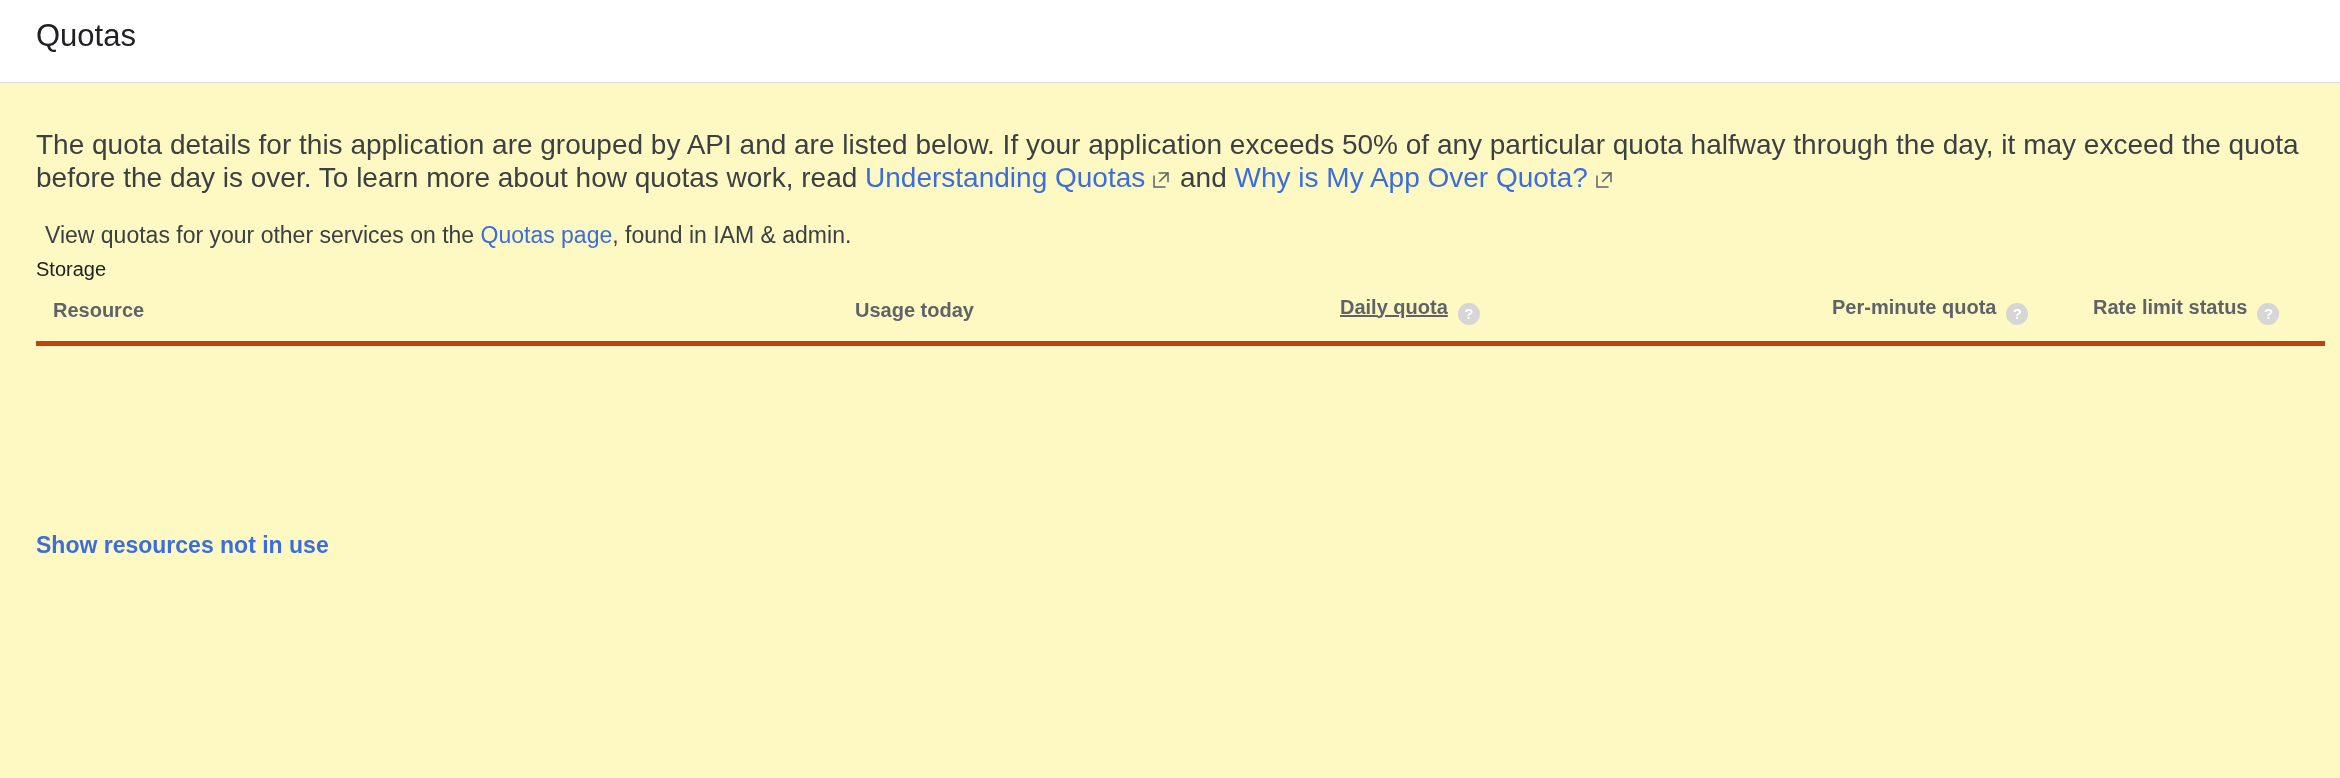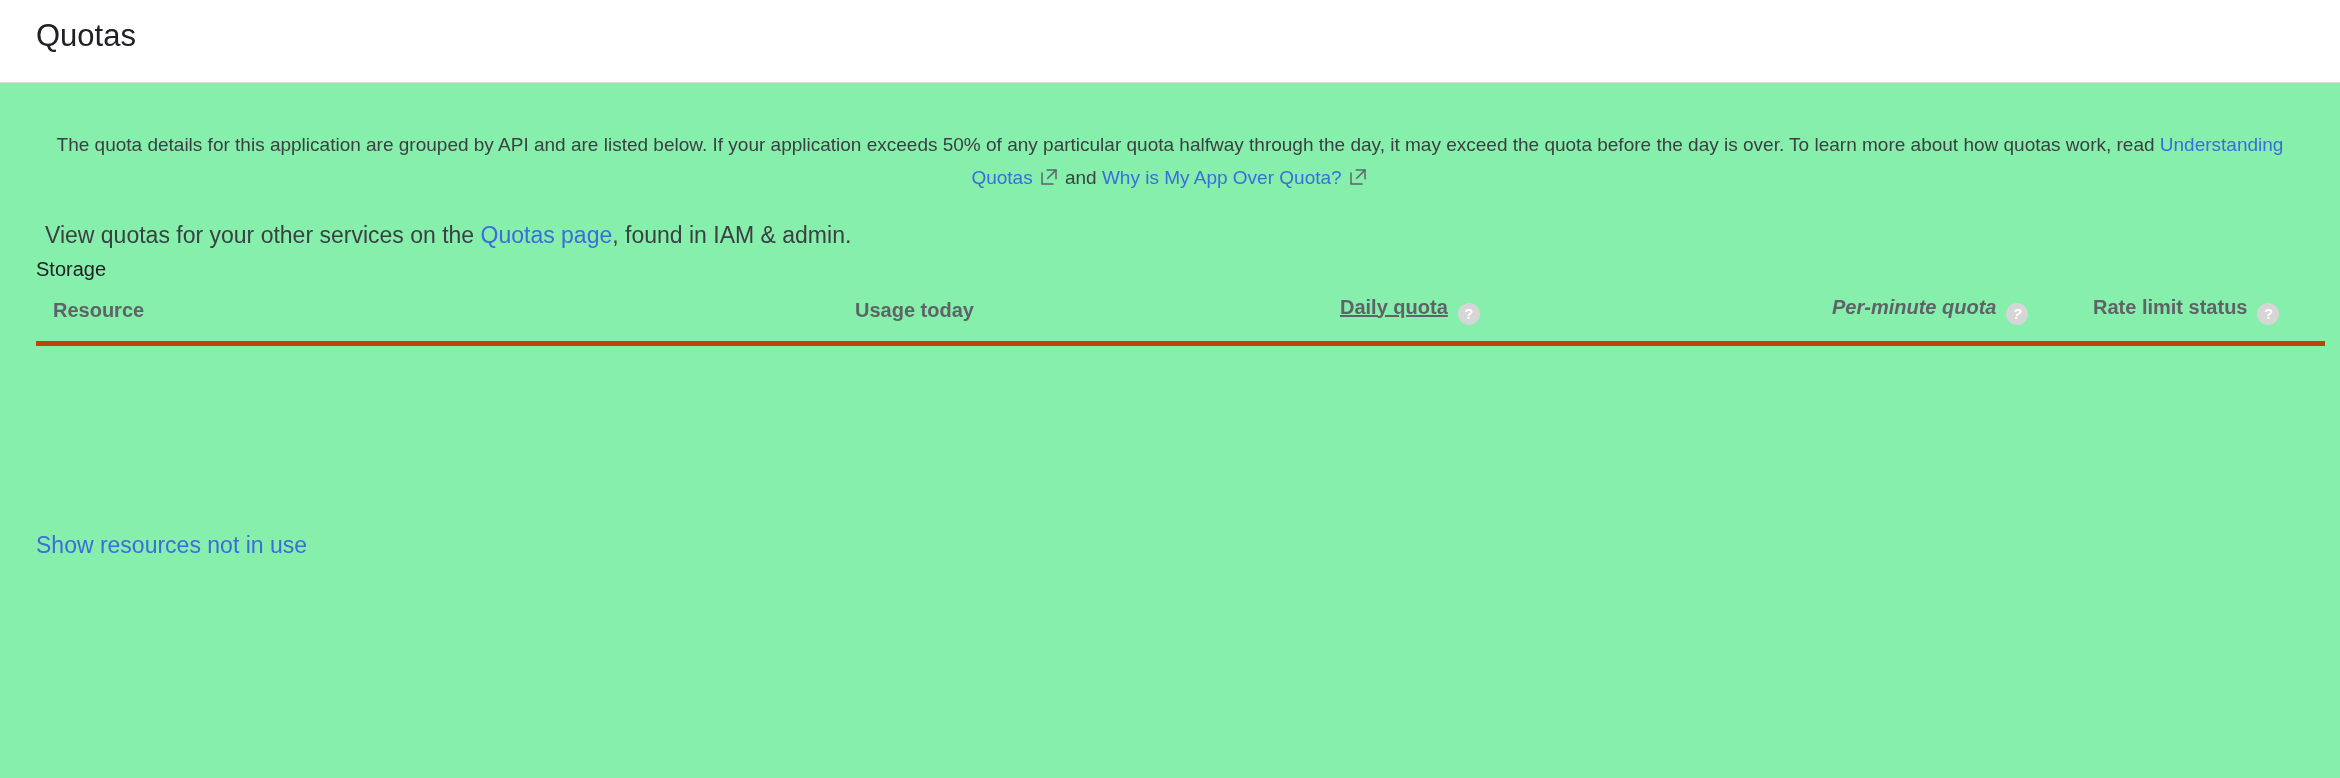--- a/index.html
+++ b/index.html
@@ -13,21 +13,21 @@
     font-family: "Liberation Sans", sans-serif;
     color: #3c4043;
     -webkit-font-smoothing: antialiased;
     overflow: hidden;
   }
 
   .page {
     position: relative;
     width: 2340px;
     height: 778px;
-    background: #86efac;
+    background: #fef9c3;
   }
 
   
   .page-header {
     position: absolute;
     left: 0;
     top: 0;
     width: 2340px;
     height: 83px;
     box-sizing: border-box;
@@ -53,25 +53,24 @@
     width: 2340px;
   }
 
   .intro {
     margin: 0;
     padding: 0;
     position: absolute;
     left: 36px;
     top: 45px;
     width: 2268px;
-    font-size: 19px;
+    font-size: 28px;
     line-height: 33px;
     color: #3c4043;
     font-weight: 400;
-    text-align: center;
   }
   .intro2 {
     margin: 9px;
     padding: 0;
     position: absolute;
     left: 36px;
     top: 127px;
     width: 2268px;
     font-size: 23px;
     line-height: 33px;
@@ -133,21 +132,21 @@
     color: #3c4043;
     height: 62px;
     padding: 0;
     vertical-align: middle;
     border-bottom: 1px solid #e8eaed;
     white-space: nowrap;
   }
   .col-resource   { width: 802px;  padding-left: 17px !important; }
   .col-usage      { width: 485px; }
   .col-daily      { width: 492px; text-decoration: underline; }
-  .col-perminute  { width: 261px; font-style: italic; }
+  .col-perminute  { width: 261px; }
   .col-rate       { width: 232px; }
 
   .help-icon {
     display: inline-block;
     vertical-align: -5px;
     margin-left: 10px;
     width: 22px;
     height: 22px;
     border-radius: 50%;
     background: #d6d6d6;
@@ -162,20 +161,21 @@
 
   .show-link {
     position: absolute;
     left: 36px;
     top: 447px;
     font-size: 23px;
     line-height: 30px;
     color: #3b6ddb;
     text-decoration: none;
     cursor: pointer;
+    font-weight: bold;
   }
 </style>
 </head>
 <body>
 
 <div class="page">
 
   <div class="page-header">
     <div class="page-title">Quotas</div>
   </div>

